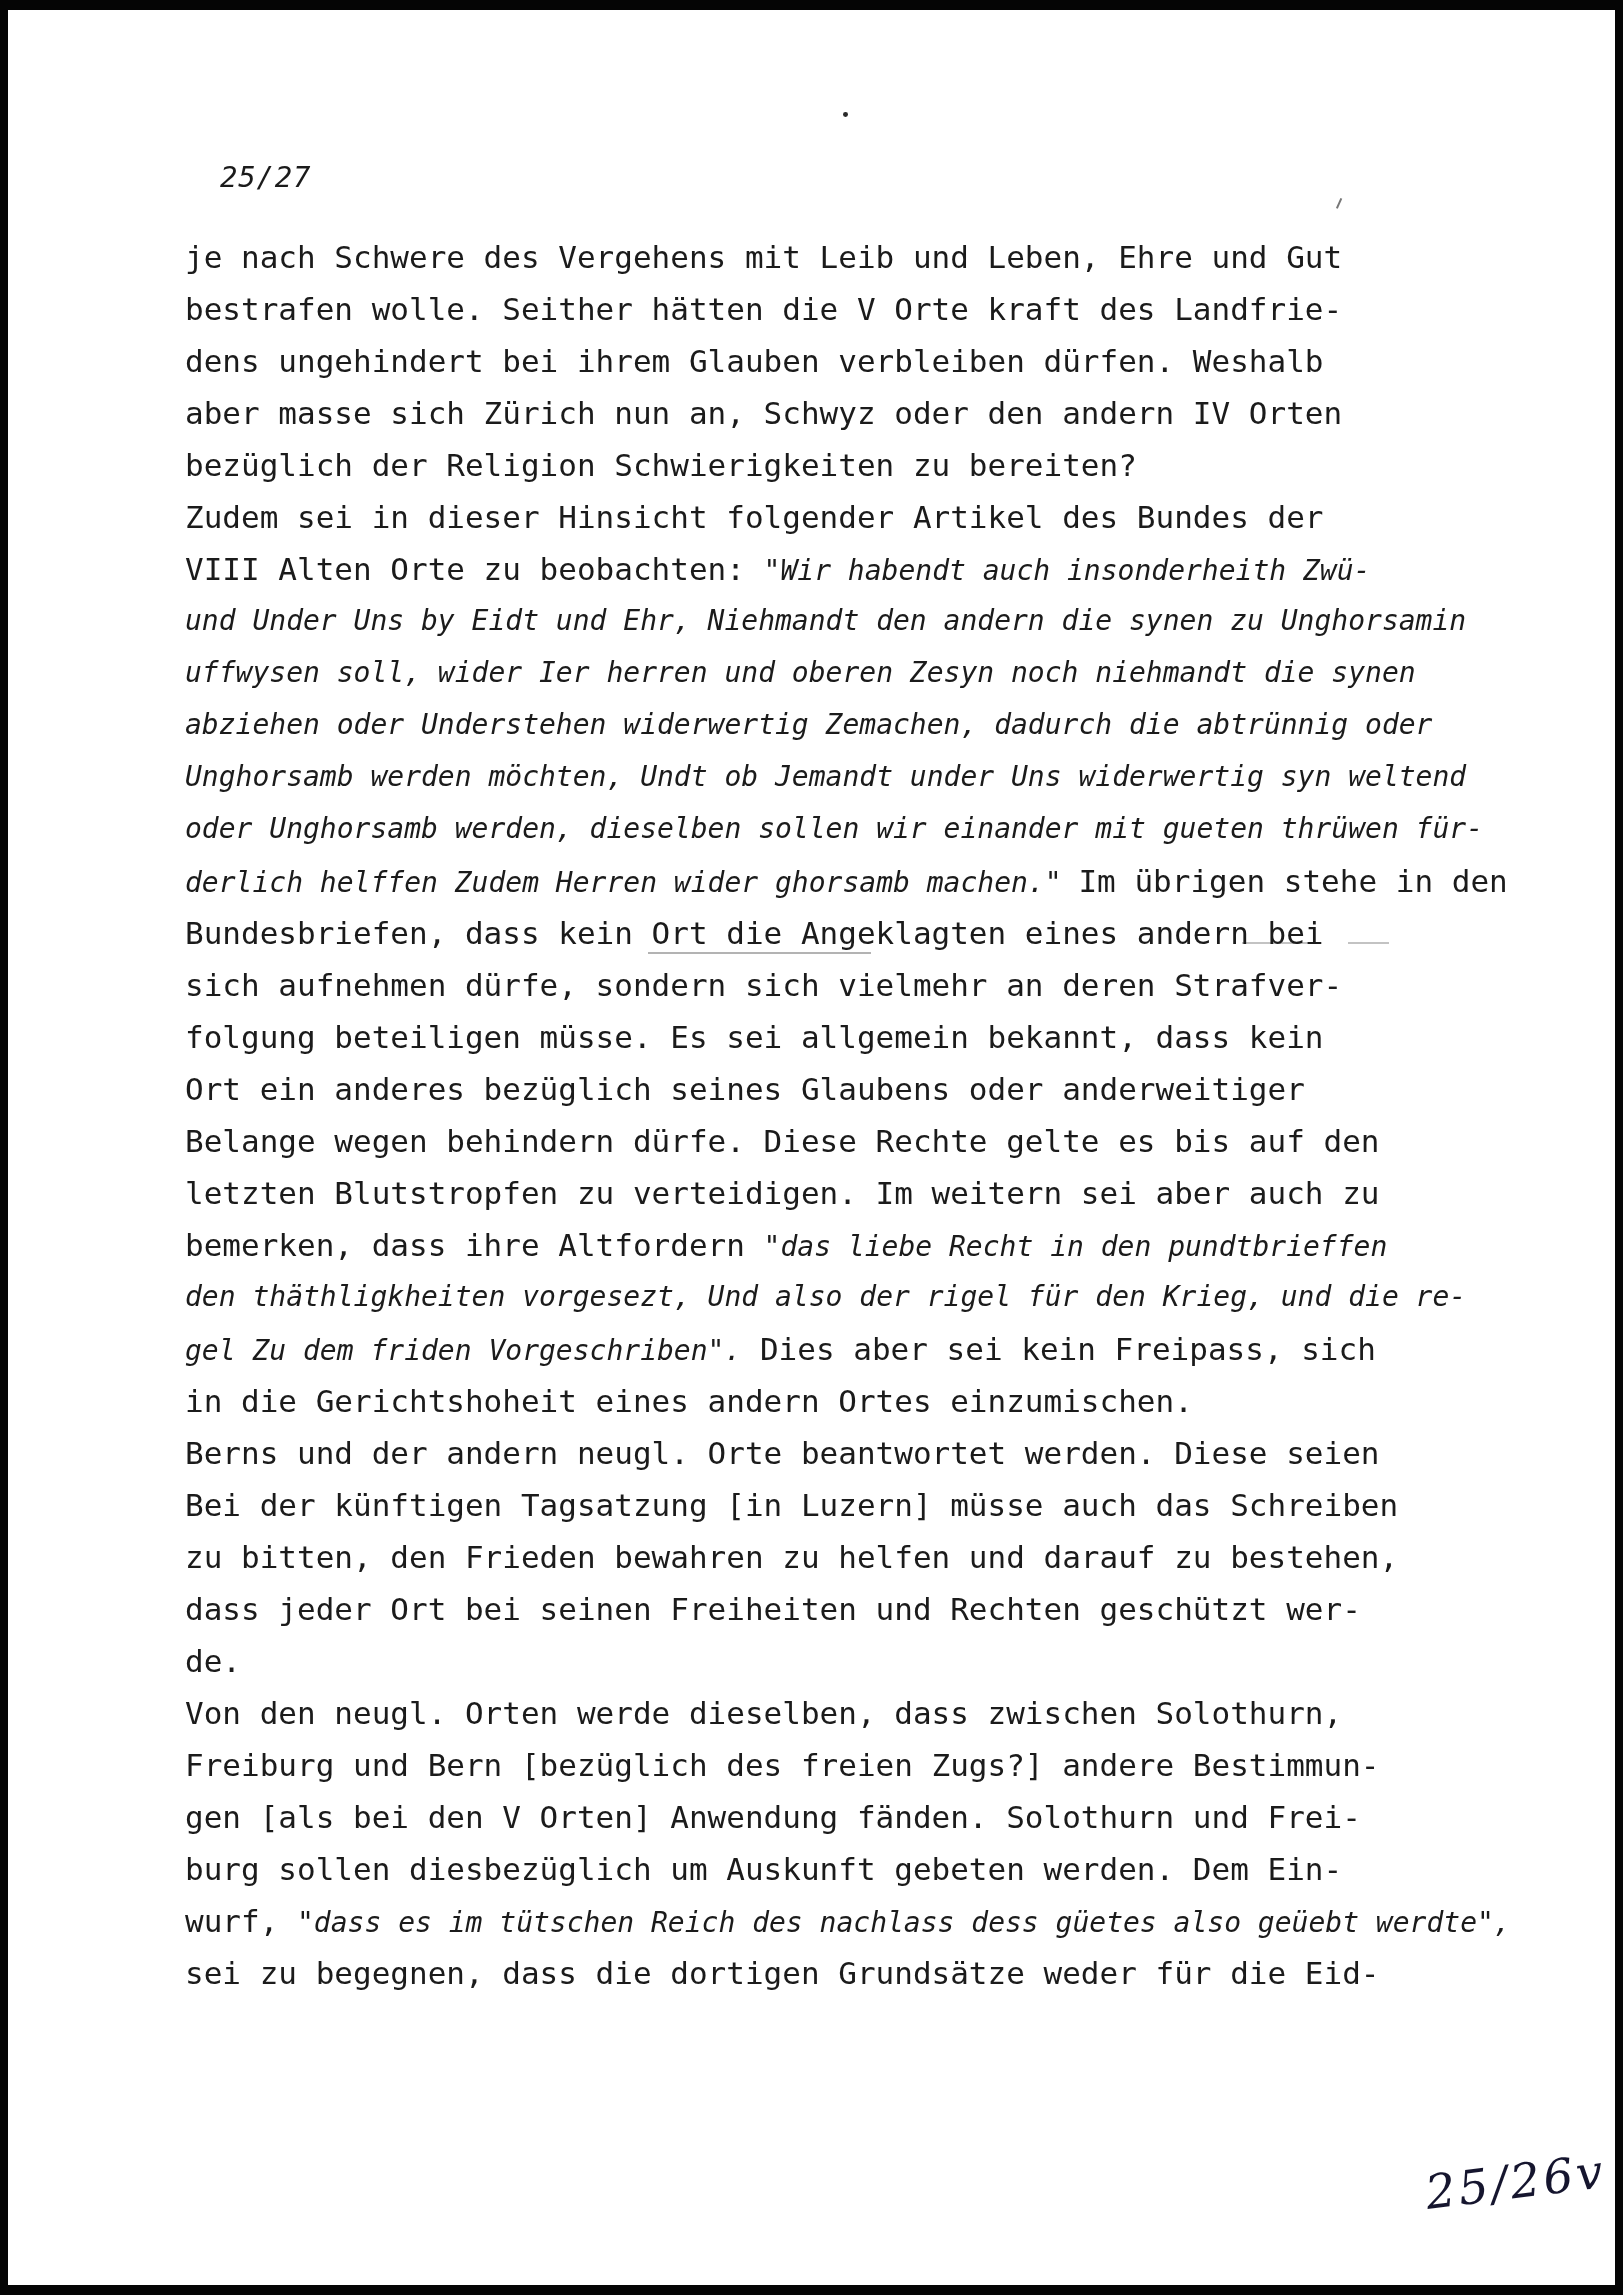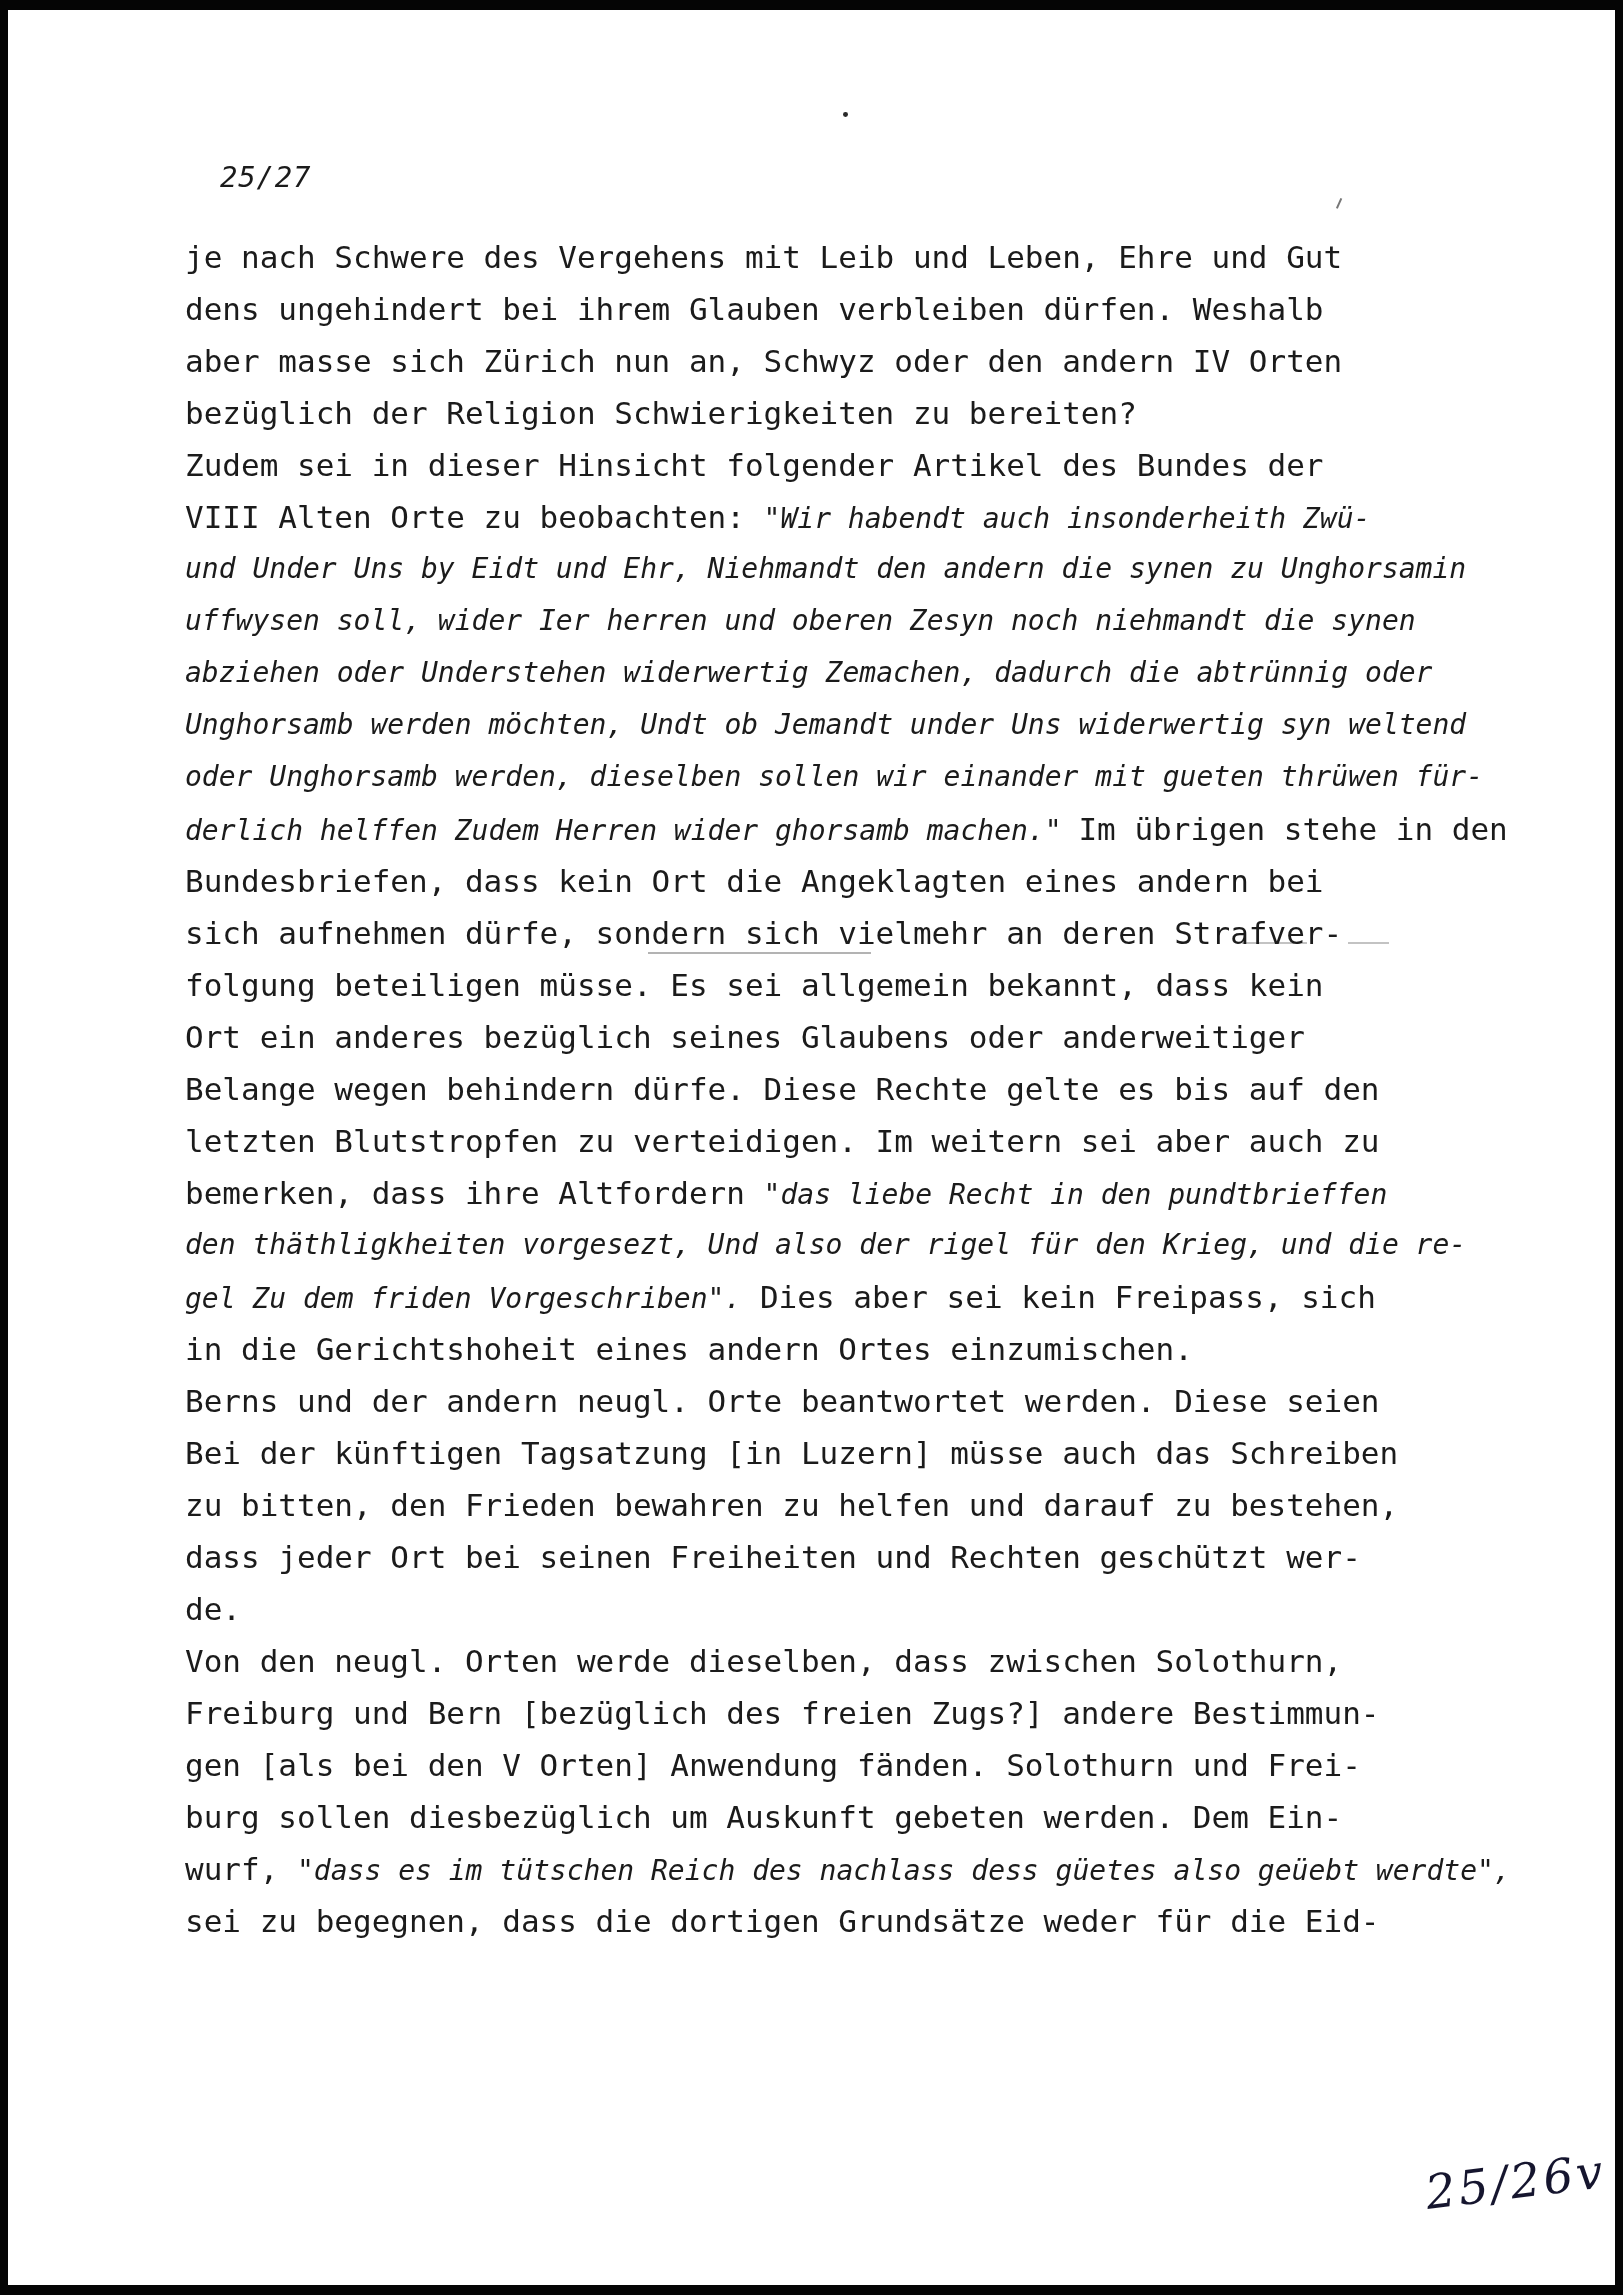--- a/index.html
+++ b/index.html
@@ -120,20 +120,21 @@
   <div class="dot-artifact"></div>
   <div class="tick-artifact"></div>
   <div class="pencil-underline-1"></div>
   <div class="pencil-dash-1"></div>
   <div class="pencil-dash-2"></div>
 
   <div class="page-number">25/27</div>
 
   <div class="text-block">
       <div class="line"><span class="regular">je nach Schwere des Vergehens mit Leib und Leben, Ehre und Gut</span></div>
+      <div class="line"><span class="regular">bestrafen wolle. Seither hätten die V Orte kraft des Landfrie-</span></div>
       <div class="line"><span class="regular">dens ungehindert bei ihrem Glauben verbleiben dürfen. Weshalb</span></div>
       <div class="line"><span class="regular">aber masse sich Zürich nun an, Schwyz oder den andern IV Orten</span></div>
       <div class="line"><span class="regular">bezüglich der Religion Schwierigkeiten zu bereiten?</span></div>
       <div class="line"><span class="regular">Zudem sei in dieser Hinsicht folgender Artikel des Bundes der</span></div>
       <div class="line"><span class="regular">VIII Alten Orte zu beobachten: </span><span class="italic">"Wir habendt auch insonderheith Zwü-</span></div>
       <div class="line"><span class="italic">und Under Uns by Eidt und Ehr, Niehmandt den andern die synen zu Unghorsamin</span></div>
       <div class="line"><span class="italic">uffwysen soll, wider Ier herren und oberen Zesyn noch niehmandt die synen</span></div>
       <div class="line"><span class="italic">abziehen oder Understehen widerwertig Zemachen, dadurch die abtrünnig oder</span></div>
       <div class="line"><span class="italic">Unghorsamb werden möchten, Undt ob Jemandt under Uns widerwertig syn weltend</span></div>
       <div class="line"><span class="italic">oder Unghorsamb werden, dieselben sollen wir einander mit gueten thrüwen für-</span></div>

